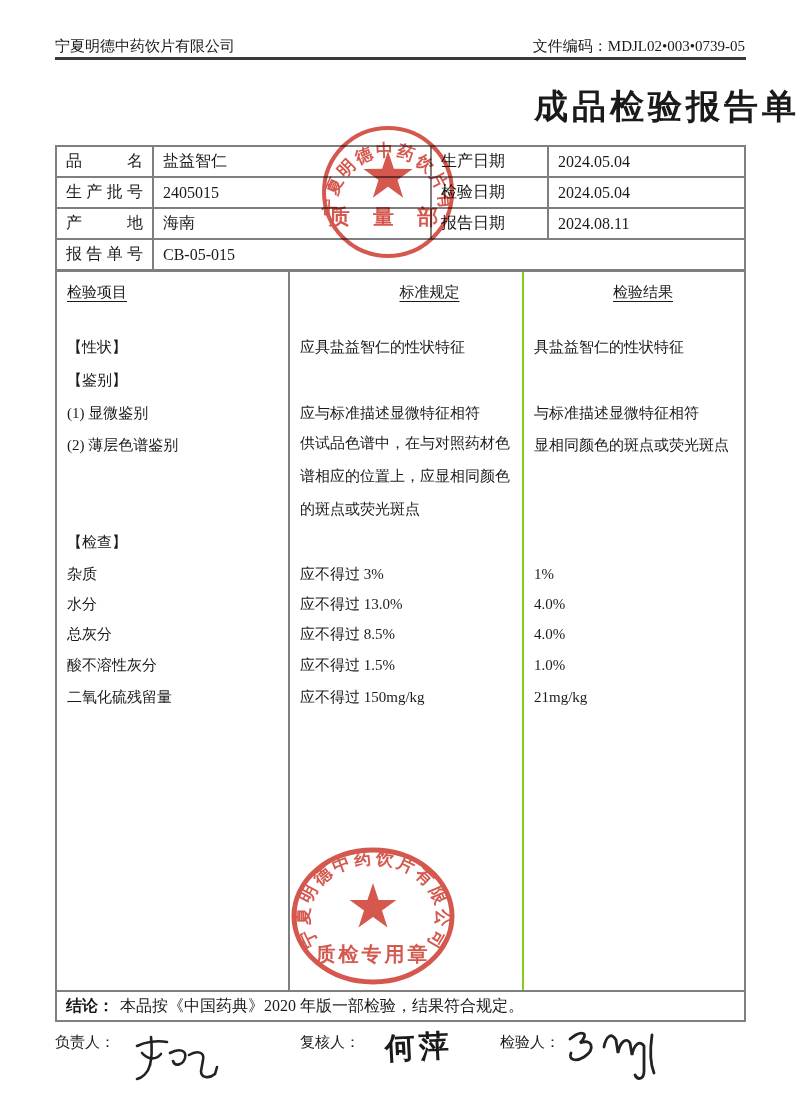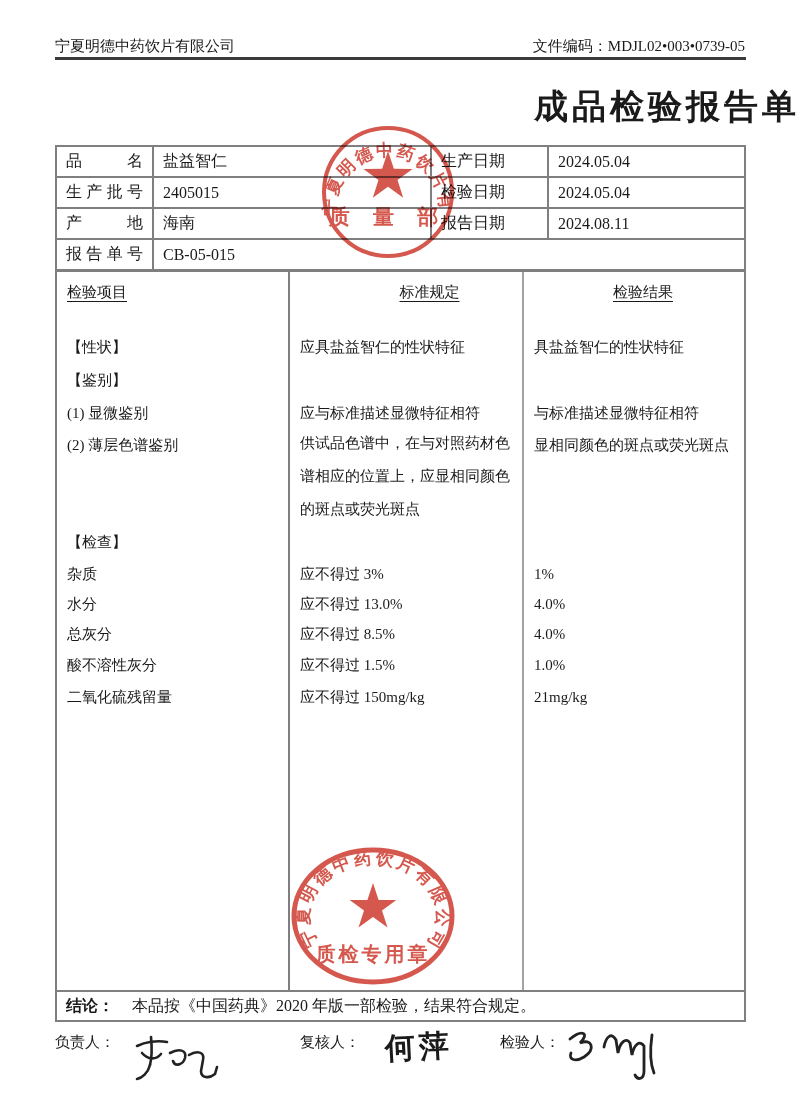--- a/index.html
+++ b/index.html
@@ -24,30 +24,30 @@
   .info-table .lab2{width:97px;}
   .jlab{display:block;width:100%;text-align:justify;text-align-last:justify;}
 
   
   .insp{position:absolute;left:55px;top:270px;width:691px;height:720px;
         border-left:2px solid #7f7f7f;border-right:2px solid #7f7f7f;border-top:2px solid #7f7f7f;
         box-sizing:border-box;font-size:15px;}
   .col{position:absolute;top:0;height:720px;box-sizing:border-box;}
   .col1{left:0;width:231px;}
   .col2{left:231px;width:281px;border-left:2px solid #7f7f7f;}
-  .col3{left:465px;width:240px;border-left:2px solid #a3a3a3;}
+  .col3{left:465px;width:240px;border-left:2px solid #84cc16;}
   .ln{position:absolute;line-height:20px;white-space:nowrap;left:10px;}
   .hdr{text-decoration:underline;text-underline-offset:4px;}
   .chdr{left:0;width:100%;text-align:center;}
   .wrap{white-space:normal;line-height:33px;width:220px;}
 
   
   .conclusion{position:absolute;left:55px;top:990px;width:691px;height:32px;box-sizing:border-box;
               border:2px solid #7f7f7f;display:flex;align-items:center;padding-left:9px;font-size:16px;}
-  .conclusion b{margin-right:18px;}
+  .conclusion b{margin-right:6px;}
 
   
   .footer{position:absolute;left:0;top:1025px;width:800px;height:74px;font-size:15px;}
   .flabel{position:absolute;top:8px;white-space:nowrap;}
   .sig{position:absolute;}
   .sig-text{font-size:30px;font-weight:bold;transform:rotate(-3deg);
             font-family:"DejaVu Serif",serif;letter-spacing:4px;}
 
   
   .stamp{position:absolute;mix-blend-mode:multiply;opacity:.88;}

